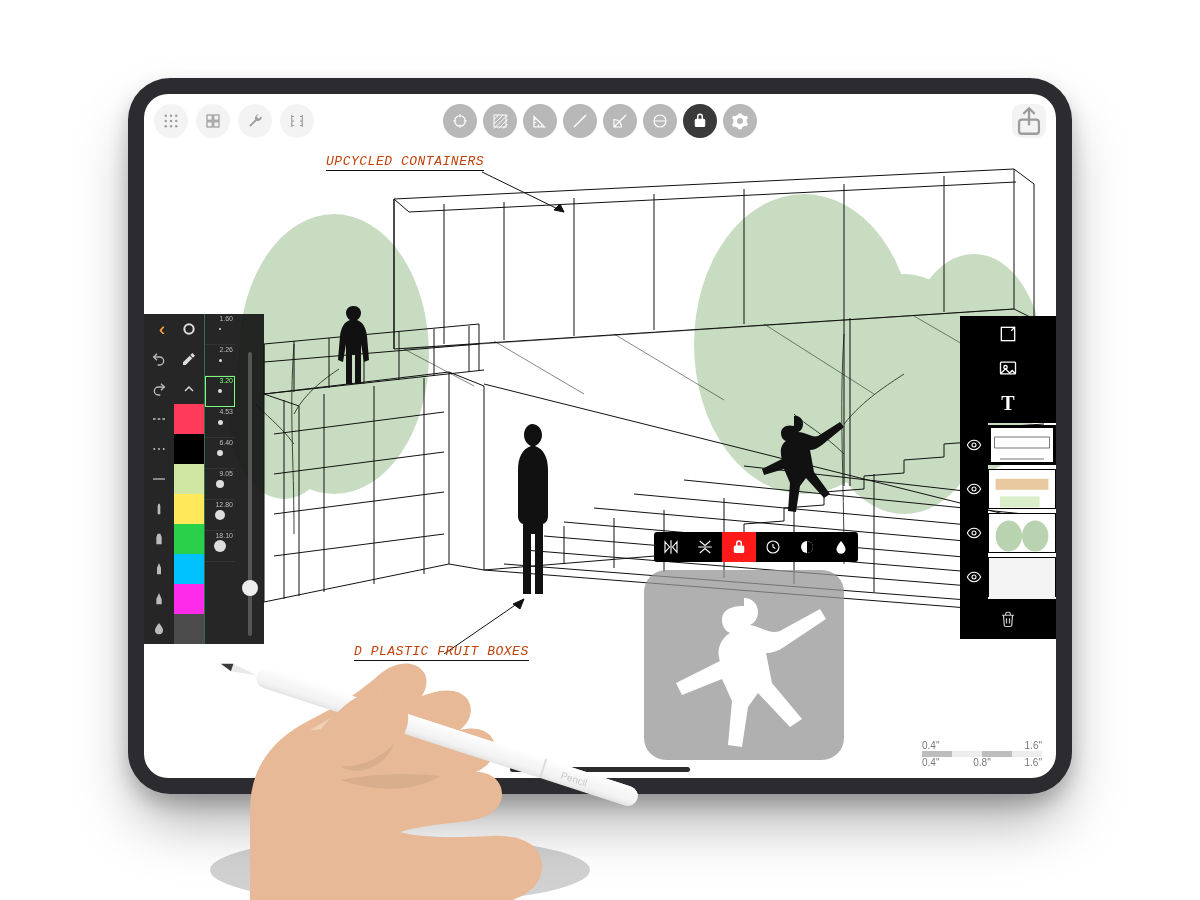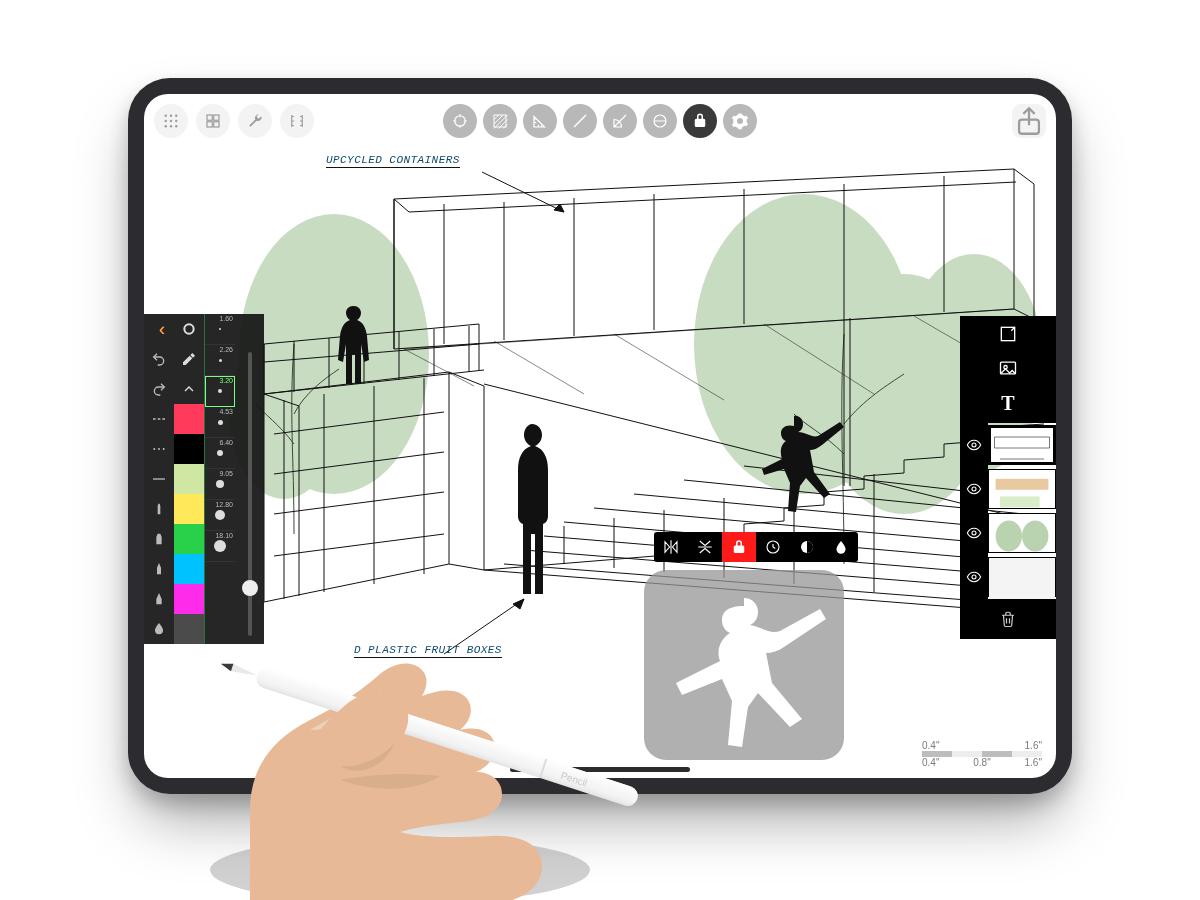--- a/index.html
+++ b/index.html
@@ -19,21 +19,21 @@
   .tb-center{position:absolute;left:50%;top:4px;transform:translateX(-50%);display:flex;gap:6px}
   .tb-right{position:absolute;right:10px;top:4px}
   .rbtn{width:34px;height:34px;border-radius:50%;background:#f3f3f3;display:flex;align-items:center;justify-content:center;color:#9c9c9c}
   .rbtn svg{width:18px;height:18px;display:block}
   .rbtn.gray{background:#b8b8b8;color:#fff}
   .rbtn.dark{background:#3a3a3a;color:#fff}
   .sqbtn{width:34px;height:34px;border-radius:9px;background:#f3f3f3;display:flex;align-items:center;justify-content:center;color:#9c9c9c}
   
   .canvas{position:absolute;inset:0}
   .canvas svg{position:absolute;inset:0;width:100%;height:100%}
-  .annot{position:absolute;font-family:"Courier New",monospace;font-style:italic;font-size:11px;letter-spacing:.04em;color:#0c4a6e;white-space:nowrap}
+  .annot{position:absolute;font-family:"Courier New",monospace;font-style:italic;font-size:13px;letter-spacing:.04em;color:#c2410c;white-space:nowrap}
   .annot .uline{border-bottom:1px solid #111;padding-bottom:1px}
   
   .leftpanel{position:absolute;left:0;top:220px;width:120px;height:330px;background:rgba(20,20,20,.92);color:#ccc;display:flex}
   .lp-col{display:flex;flex-direction:column}
   .lp-c1{width:30px}
   .lp-c2{width:30px}
   .lp-c3{width:30px}
   .lp-c4{width:30px;align-items:center}
   .cell{width:30px;height:30px;display:flex;align-items:center;justify-content:center;box-sizing:border-box}
   .cell svg{width:16px;height:16px}

